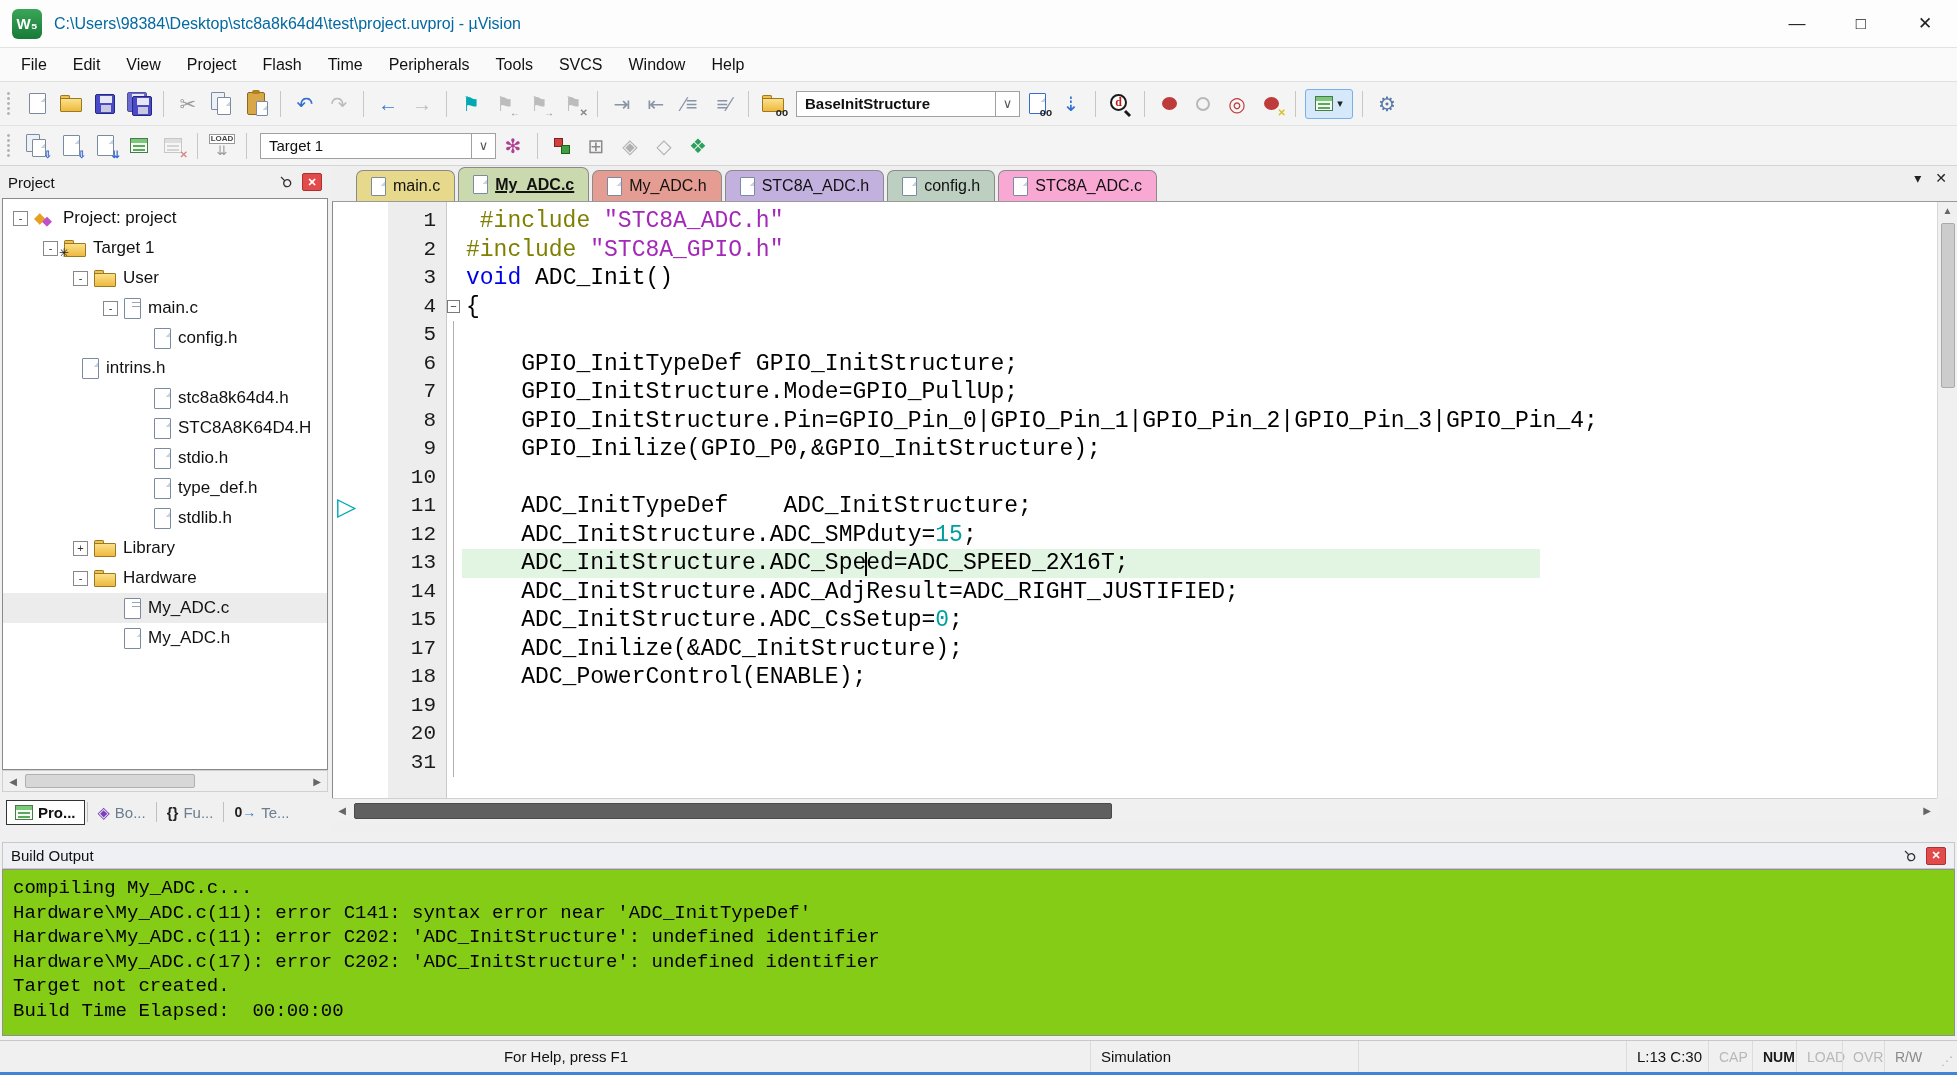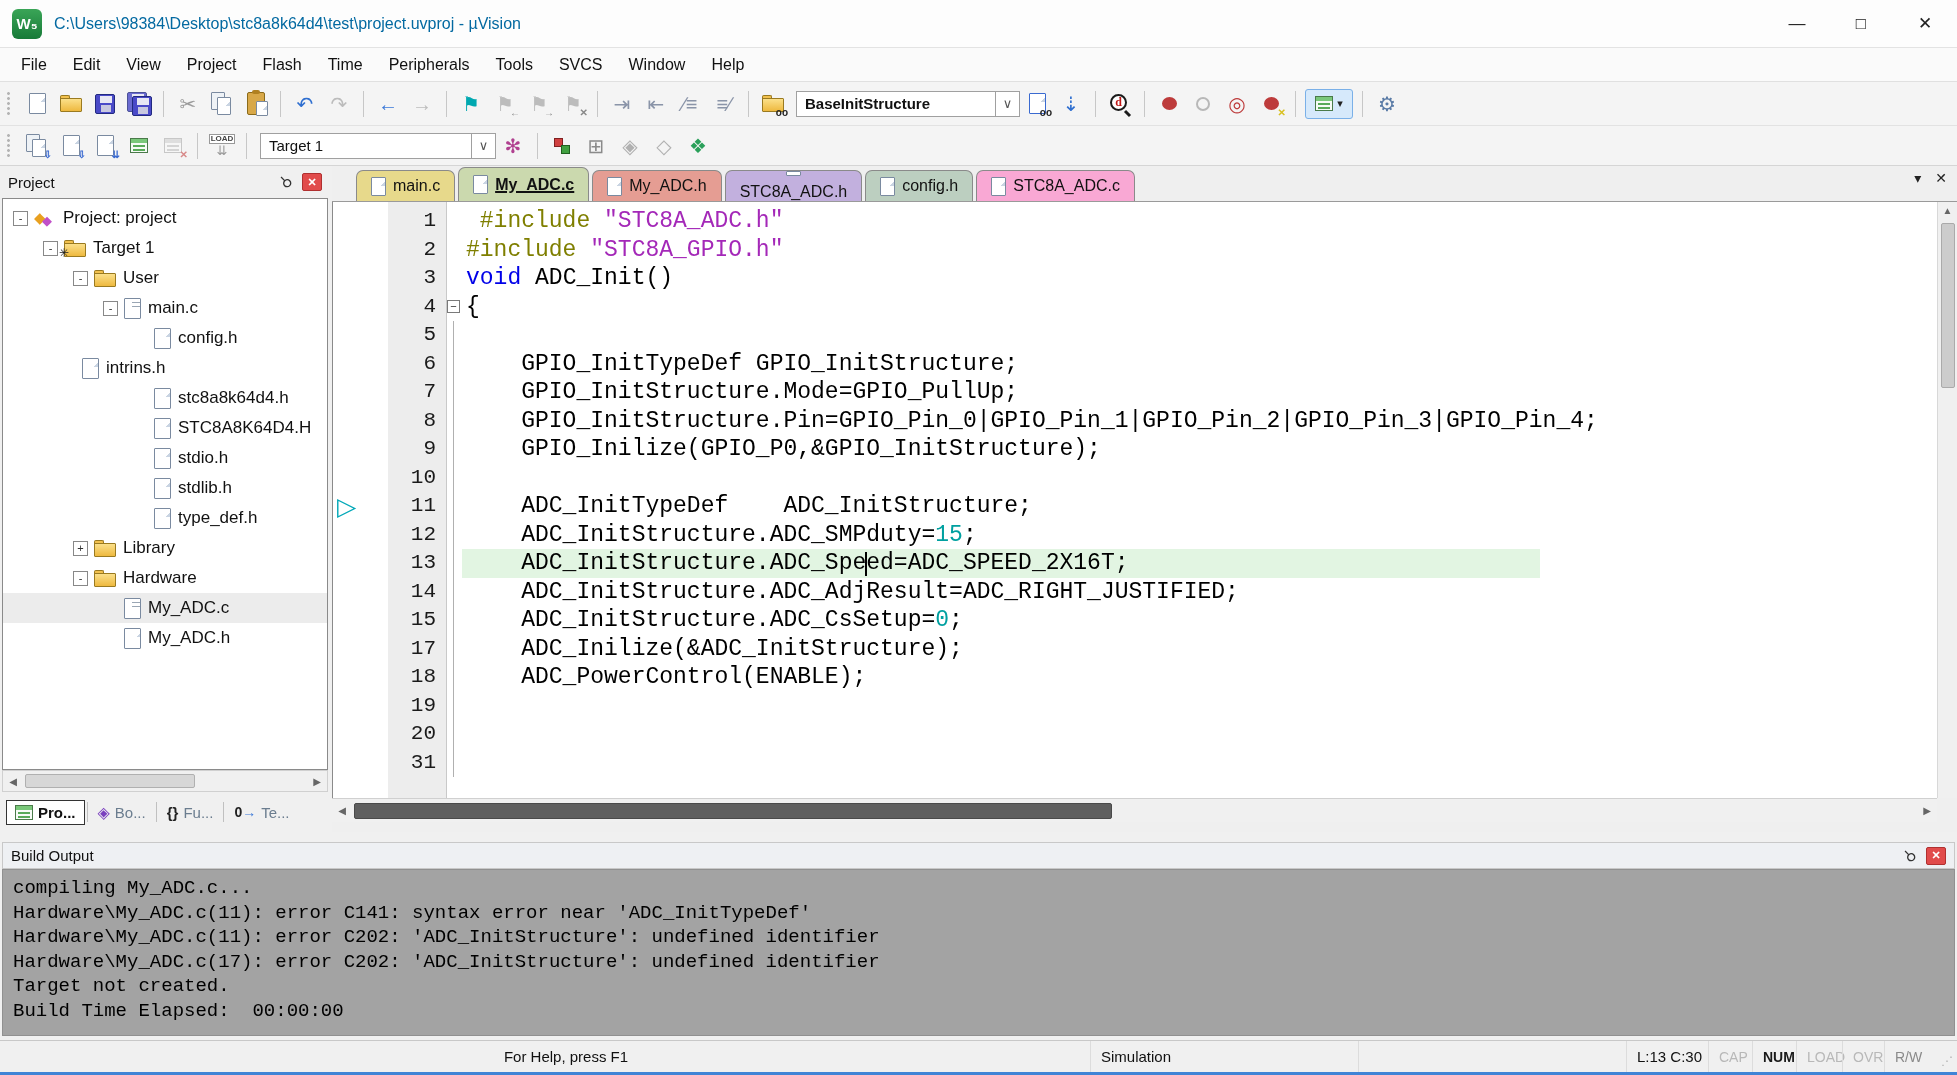--- a/index.html
+++ b/index.html
@@ -133,21 +133,21 @@
   .ehscroll .sthumb { width:758px; background:#5f5f5f; border-color:#4a4a4a; height:16px; margin-left:2px; }
   .evscroll { position:absolute; right:0; top:36px; width:20px; height:596px; background:#f0f0f0; border-left:1px solid #d8d8d8; display:flex; flex-direction:column; align-items:center; }
   .evscroll .sarrow { width:100%; height:18px; line-height:18px; }
   .evthumb { width:14px; height:165px; background:#cccccc; border:1px solid #aaaaaa; border-radius:2px; margin-top:3px; }
 
   
   #buildpanel { position:absolute; left:0; top:832px; width:1957px; height:208px; background:#f0f0f0; }
   .bhead { position:absolute; left:2px; right:2px; top:10px; height:27px; background:#eef0f3; border:1px solid #c8c8c8; display:flex; align-items:center; padding:0 8px; }
   .bhead .btitle { font-size:15px; color:#111; }
   .bhead .pin { margin-left:auto; font-size:15px; color:#333; transform:rotate(135deg); width:20px; text-align:center; }
-  .bbody { position:absolute; left:2px; right:2px; top:37px; bottom:4px; background:#a3a3a3; border:1px solid #909090; padding:6px 10px; }
+  .bbody { position:absolute; left:2px; right:2px; top:37px; bottom:4px; background:#84cc16; border:1px solid #909090; padding:6px 10px; }
   .bline { font-family:"Liberation Mono","DejaVu Sans Mono",monospace; font-size:19px; line-height:24.5px; color:#000; white-space:pre; }
 
   
   #statusbar { position:absolute; left:0; top:1040px; width:1957px; height:32px; background:#f0f0f0; border-top:1px solid #c8c8c8; font-size:15px; color:#111; }
   .scell { position:absolute; top:0; height:100%; display:flex; align-items:center; border-left:1px solid #dcdcdc; padding-left:10px; }
   .scell.first { border-left:none; }
   .ind { font-size:14px; }
   .ind.off { color:#b8b8b8; }
   .ind.on { color:#1a1a1a; font-weight:bold; }
   .ind.dim { color:#8a8a8a; }
@@ -473,28 +473,28 @@
           <div class="ticon">
             <div class="i-doc tree-doc"></div>
           </div>
           <span class="tlabel">stdio.h</span>
         </div>
         <div class="trow" style="padding-left: 130px;">
           <div class="texp none"></div>
           <div class="ticon">
             <div class="i-doc tree-doc"></div>
           </div>
-          <span class="tlabel">stdlib.h</span>
+          <span class="tlabel">type_def.h</span>
         </div>
         <div class="trow" style="padding-left: 130px;">
           <div class="texp none"></div>
           <div class="ticon">
             <div class="i-doc tree-doc"></div>
           </div>
-          <span class="tlabel">type_def.h</span>
+          <span class="tlabel">stdlib.h</span>
         </div>
         <div class="trow" style="padding-left: 70px;">
           <div class="texp">+</div>
           <div class="ticon">
             <div class="i-folder">
               <div class="ftab"></div>
               <div class="fbody"></div>
             </div>
           </div>
           <span class="tlabel">Library</span>
@@ -564,21 +564,21 @@
           <span class="etlabel">main.c</span>
         </div>
         <div class="etab active" style="background: rgb(203, 217, 174);">
           <div class="i-doc"></div>
           <span class="etlabel">My_ADC.c</span>
         </div>
         <div class="etab" style="background: rgb(229, 157, 147);">
           <div class="i-doc"></div>
           <span class="etlabel">My_ADC.h</span>
         </div>
-        <div class="etab" style="background: rgb(194, 176, 222); flex-direction: column;">
+        <div class="etab" style="background: rgb(194, 176, 222);">
           <div class="i-doc"></div>
           <span class="etlabel">STC8A_ADC.h</span>
         </div>
         <div class="etab" style="background: rgb(188, 207, 192);">
           <div class="i-doc"></div>
           <span class="etlabel">config.h</span>
         </div>
         <div class="etab" style="background: #f9a8d4;">
           <div class="i-doc"></div>
           <span class="etlabel">STC8A_ADC.c</span>

